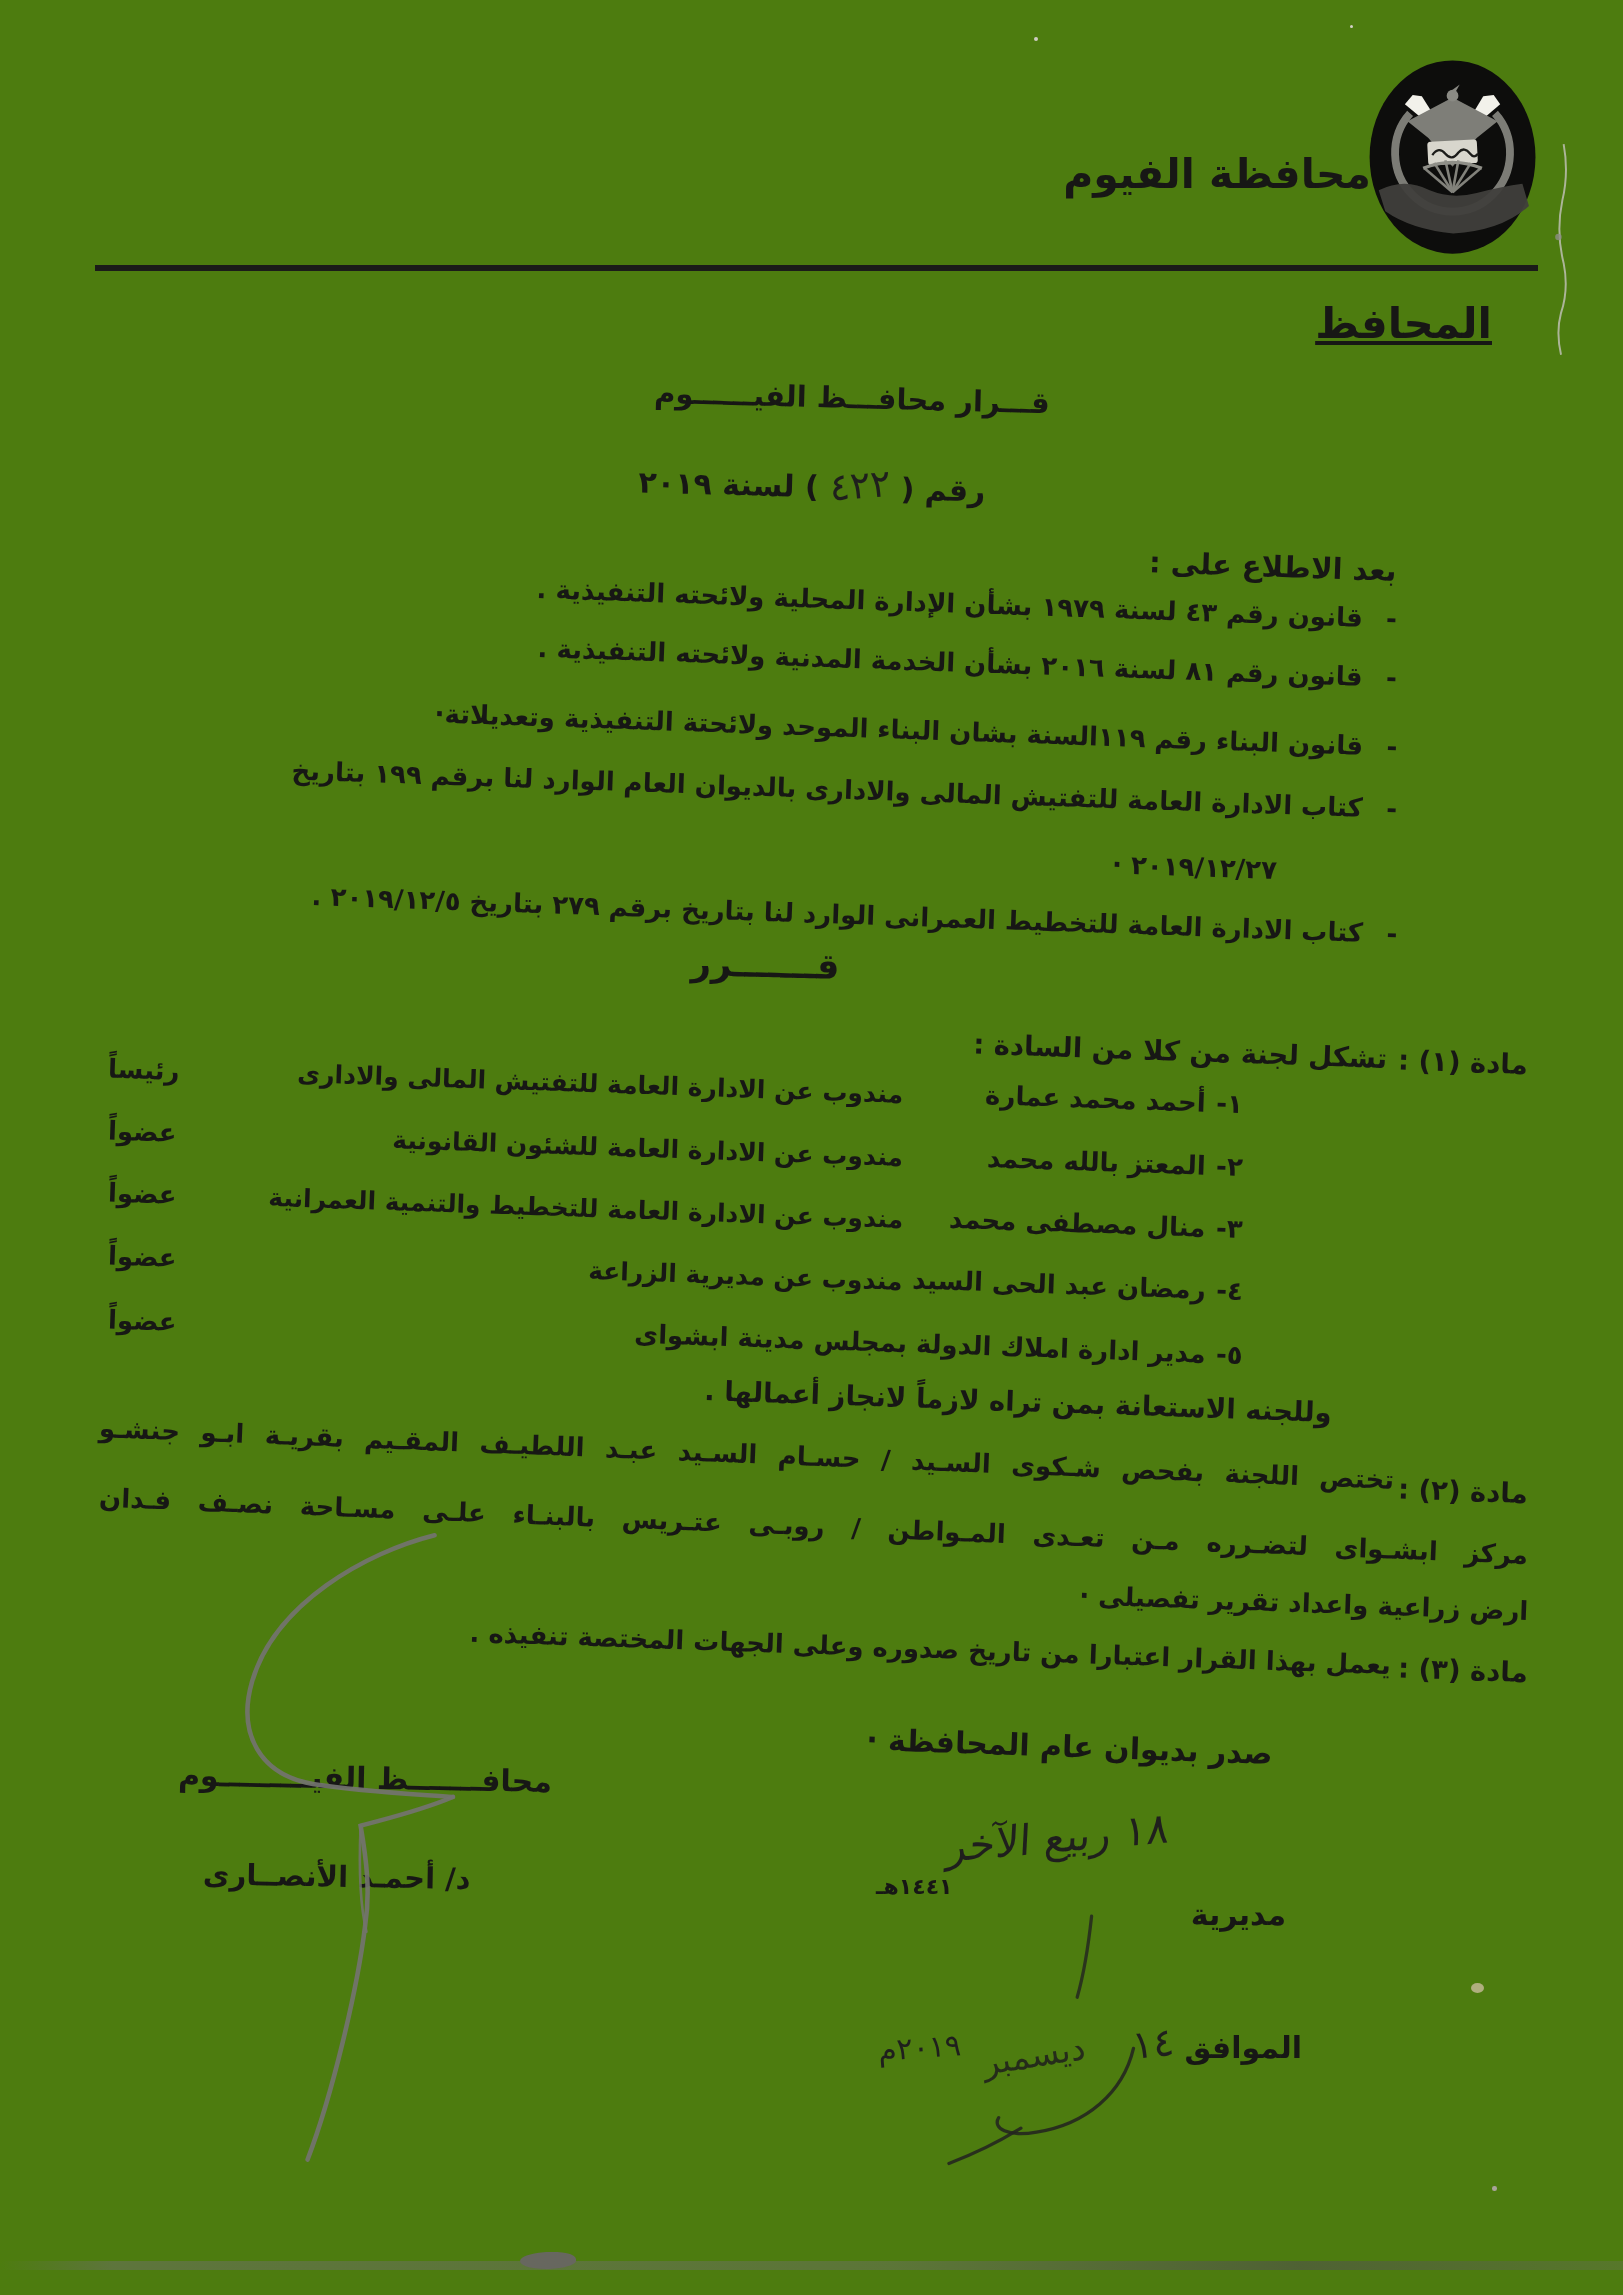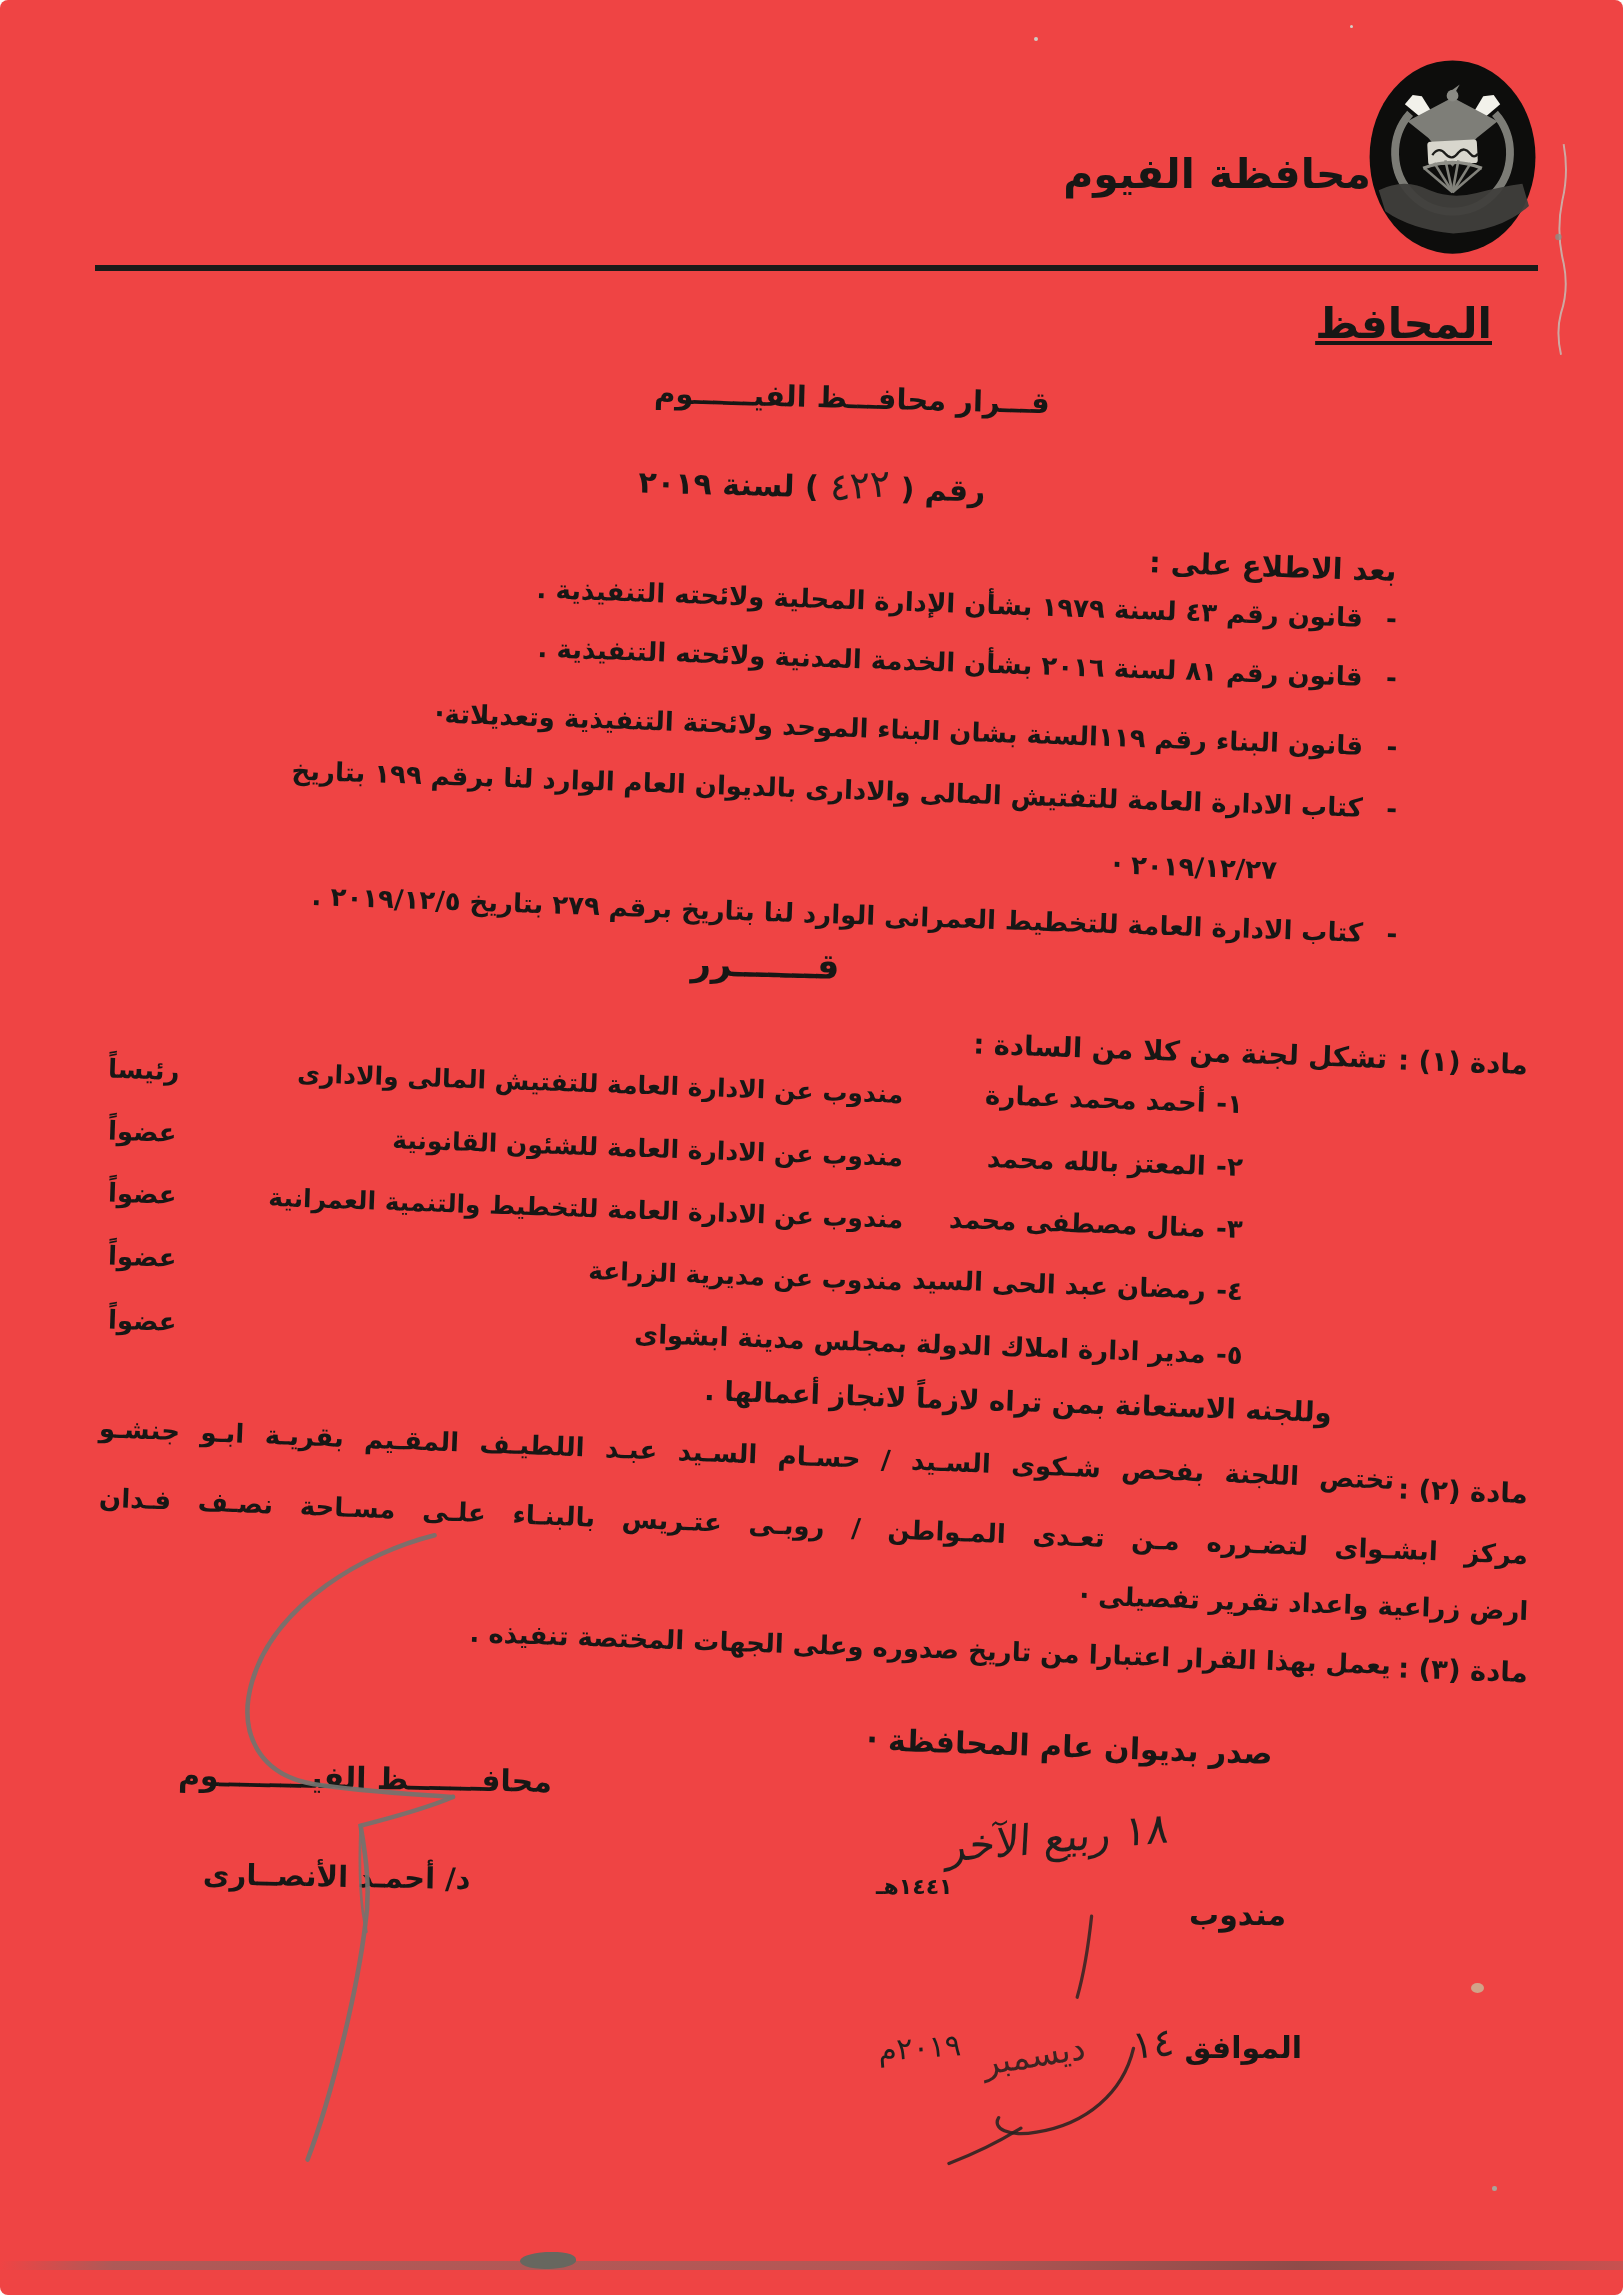--- a/index.html
+++ b/index.html
@@ -1,17 +1,17 @@
 <!DOCTYPE html>
 <html lang="ar" dir="rtl" style="font-size:10.5px"><head>
 <meta charset="utf-8">
 <style>
   html,body{margin:0;padding:0;background:#fbfbf8;}
-  #page{position:relative;width:1623px;height:2295px;background:#ef4444;overflow:hidden;
-        font-family:"DejaVu Sans",sans-serif;border-radius:8px;}
+  #page{position:relative;width:1623px;height:2295px;background:#4d7c0f;overflow:hidden;
+        font-family:"DejaVu Sans",sans-serif;}
   .t{position:absolute;direction:rtl;white-space:nowrap;font-family:"DejaVu Sans",sans-serif;
      font-weight:700;color:#171715;line-height:1.25;}
   .hand{font-weight:400;color:#1f1f1d;}
   .r1 {transform:rotate(1deg);transform-origin:100% 50%;}
   .r15{transform:rotate(1.5deg);transform-origin:50% 50%;}
   .r2 {transform:rotate(2deg);transform-origin:100% 50%;}
   .r23{transform:rotate(2.3deg);transform-origin:100% 50%;}
   .just{white-space:normal;text-align:justify;text-align-last:justify;}
   .dash{margin-left:14.4px;}
   .center{transform:translateX(-50%) rotate(1.5deg);}
@@ -122,21 +122,21 @@
   <div class="t r2" style="right:95px;top:1476px;font-size:27.5px;">مادة (٢) :</div>
   <div class="t r23 just" style="left:98px;width:1296px;top:1464px;font-size:26px;">تختص اللجنة بفحص شـكوى السـيد / حسـام السـيد عبـد اللطيـف المقـيم بقريـة ابـو جنشـو</div>
   <div class="t r23 just" style="left:98px;width:1430px;top:1539px;font-size:26px;">مركز ابشـواى لتضـرره مـن تعـدى المـواطن / روبـى عتـريس بالبنـاء علـى مسـاحة نصـف فـدان</div>
   <div class="t r2" style="right:95px;top:1595px;font-size:26px;">ارض زراعية واعداد تقرير تفصيلى ·</div>
 
   <div class="t r2" style="right:95px;top:1655px;font-size:27.5px;">مادة (٣) :</div>
   <div class="t r2" style="right:232px;top:1649px;font-size:26px;">يعمل بهذا القرار اعتبارا من تاريخ صدوره وعلى الجهات المختصة تنفيذه .</div>
 
   <div class="t r2" style="right:350px;top:1735px;font-size:30px;">صدر بديوان عام المحافظة ·</div>
 
-  <div class="t" style="right:337px;top:1896px;font-size:30px;">مندوب</div>
+  <div class="t" style="right:337px;top:1896px;font-size:30px;">مديرية</div>
   <div class="t hand" style="left:946px;top:1812px;font-size:42px;transform:rotate(-5deg) skewX(-8deg);">١٨ ربيع الآخر</div>
   <div class="t" style="left:876px;top:1873px;font-size:22px;">١٤٤١هـ</div>
 
   <div class="t" style="right:321px;top:2029px;font-size:30px;">الموافق</div>
   <div class="t hand" style="left:1132px;top:2020px;font-size:39px;transform:rotate(-6deg);">١٤</div>
   <div class="t hand" style="left:982px;top:2034px;font-size:34px;transform:rotate(-9deg);opacity:.85;">ديسمبر</div>
   <div class="t hand" style="left:878px;top:2029px;font-size:30px;transform:rotate(-4deg);">٢٠١٩م</div>
 
   <div class="t r1" style="left:178px;top:1763px;font-size:30px;">محافـــــــظ الفيـــــــــوم</div>
   <div class="t r1" style="left:203px;top:1861px;font-size:29px;">د/ أحمـد الأنصــارى</div>

